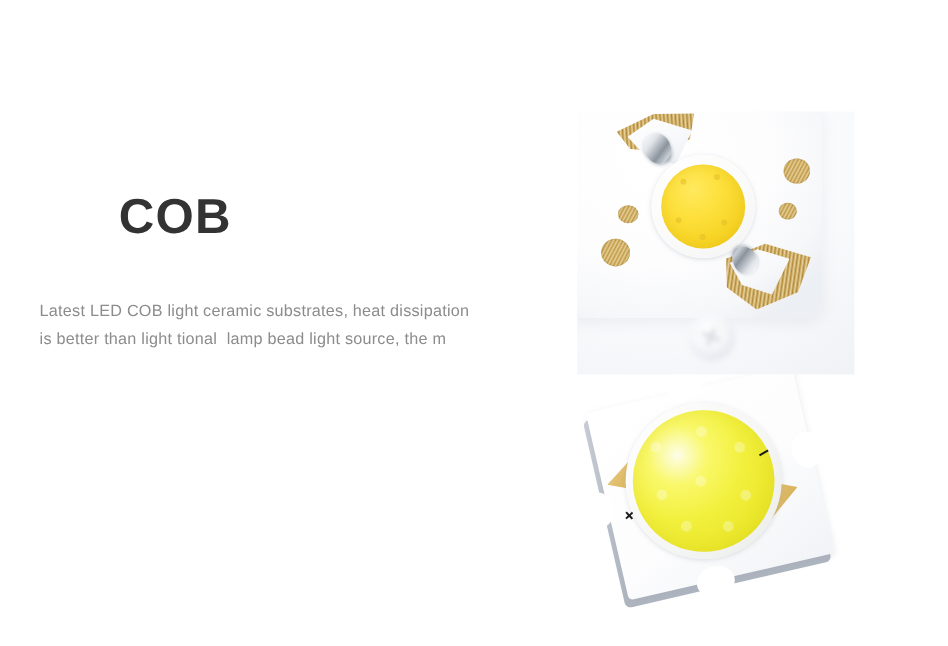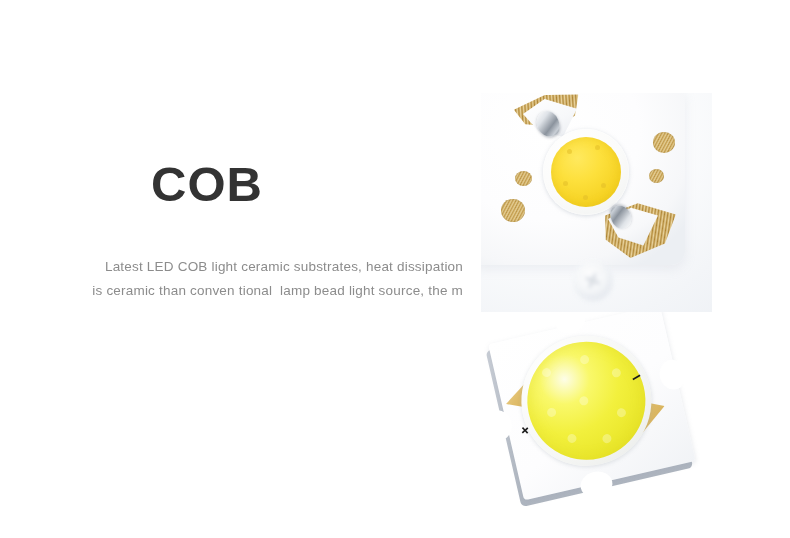--- a/index.html
+++ b/index.html
@@ -21,36 +21,35 @@
 
   
   .text-col {
     position: absolute;
     left: 33px;
     top: 160px;
     width: 430px;
   }
   .headline {
     font-family: "Liberation Sans", sans-serif;
-    font-size: 49px;
+    font-size: 41px;
     font-weight: bold;
     color: #333333;
     letter-spacing: 1px;
     line-height: 1;
-    margin: 0 0 0 118px;
+    margin: 0 0 0 66px;
     padding: 0;
   }
   .body-copy {
     margin-top: 46px;
     font-size: 13.5px;
     line-height: 24px;
     color: #8c8c8c;
     letter-spacing: 0.2px;
     font-weight: normal;
-    text-align: right;
   }
   .body-copy p {
     margin: 0;
     white-space: pre;
   }
 
   
   .photo {
     position: absolute;
     overflow: hidden;
@@ -283,21 +282,21 @@
 <body>
 
 <div id="page">
 
   <div class="text-col">
 
     <h1 class="headline">COB</h1>
 
     <div class="body-copy">
       <p>Latest LED COB light ceramic substrates, heat dissipation</p>
-      <p>is ceramic than conven tional  lamp bead light source, the m</p>
+      <p>is better than light tional  lamp bead light source, the m</p>
     </div>
 
   </div>
 
   <div class="photo" id="photo-round">
 
     <div class="pcb"></div>
 
     <div class="pad pad-a"></div>
     <div class="pad pad-b"></div>

